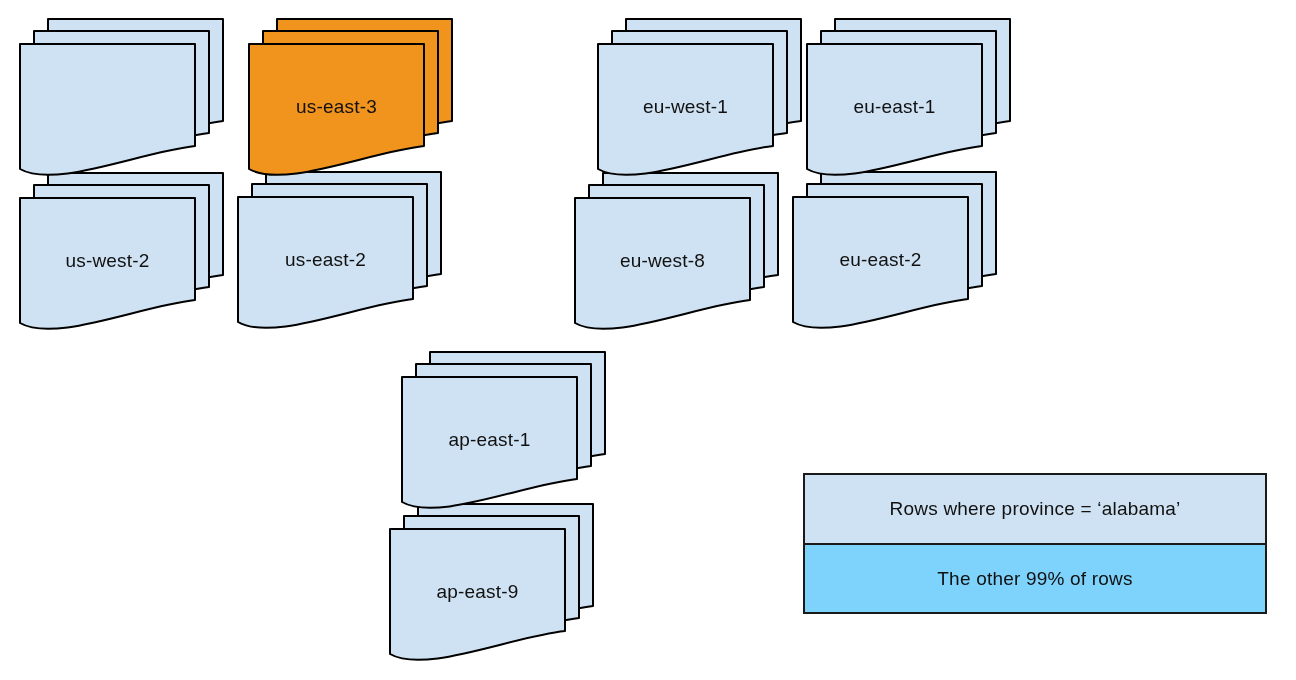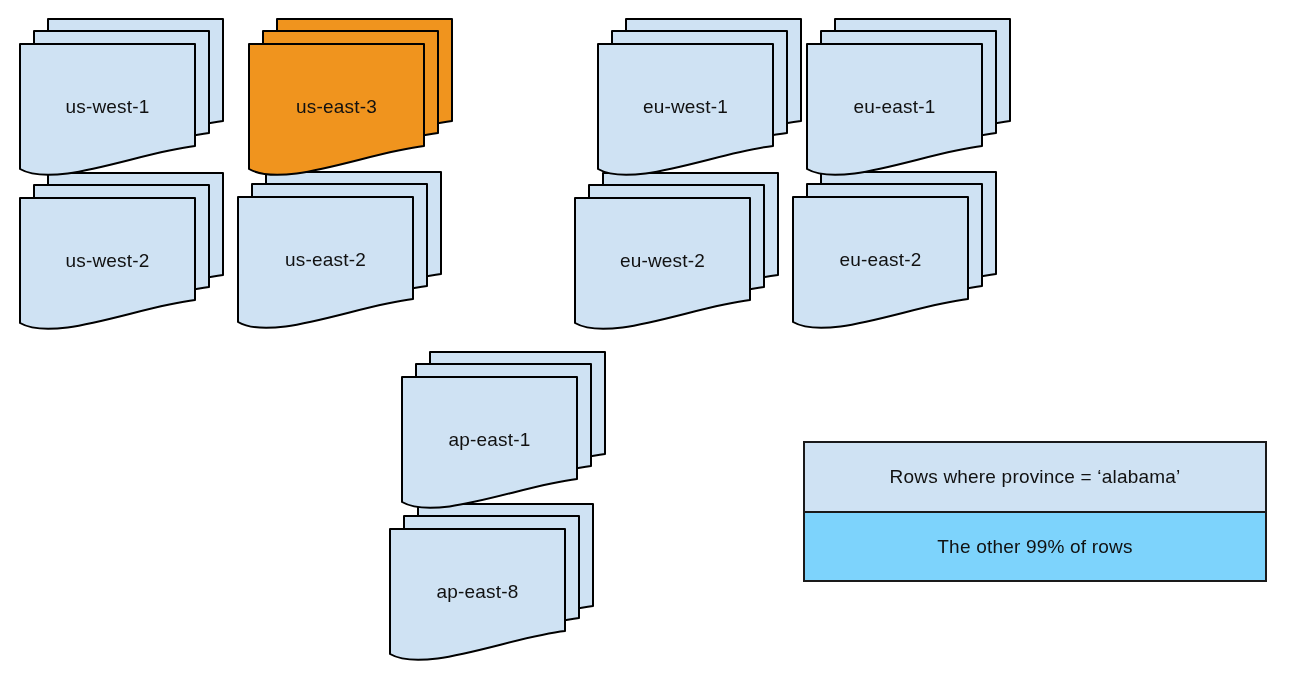--- a/index.html
+++ b/index.html
@@ -55,20 +55,21 @@
   }
   .legend-row{
     box-sizing:border-box;
     border:2px solid #1a1a1a;
     height:72px;
     display:flex;
     align-items:center;
     justify-content:center;
     font-size:19px;
     letter-spacing:0.2px;
+    margin-top:32px;
   }
   .legend-row + .legend-row{
     margin-top:-2px;
     height:71px;
   }
 </style>
 </head>
 <body>
 
 <div class="canvas">
@@ -83,21 +84,20 @@
 <div class="stack" style="left: 19px; top: 18px; z-index: 30; --fill: #cfe2f3;">
     <svg class="doc back" width="177" height="134" viewBox="0 0 177 134" aria-hidden="true">
       <path d="M1 1 H176 V103 C121 109 36 146 1 126 Z"></path>
     </svg>
     <svg class="doc mid" width="177" height="134" viewBox="0 0 177 134" aria-hidden="true">
       <path d="M1 1 H176 V103 C121 109 36 146 1 126 Z"></path>
     </svg>
     <svg class="doc front" width="177" height="134" viewBox="0 0 177 134" aria-hidden="true">
       <path d="M1 1 H176 V103 C121 109 36 146 1 126 Z"></path>
     </svg>
-    <div class="doc-label">us-west-1</div>
   </div>
     <div class="stack" style="left: 248px; top: 18px; z-index: 30; --fill: #f0941e;">
     <svg class="doc back" width="177" height="134" viewBox="0 0 177 134" aria-hidden="true">
       <path d="M1 1 H176 V103 C121 109 36 146 1 126 Z"></path>
     </svg>
     <svg class="doc mid" width="177" height="134" viewBox="0 0 177 134" aria-hidden="true">
       <path d="M1 1 H176 V103 C121 109 36 146 1 126 Z"></path>
     </svg>
     <svg class="doc front" width="177" height="134" viewBox="0 0 177 134" aria-hidden="true">
       <path d="M1 1 H176 V103 C121 109 36 146 1 126 Z"></path>
@@ -155,21 +155,21 @@
     <div class="stack" style="left: 574px; top: 172px; z-index: 20; --fill: #cfe2f3;">
     <svg class="doc back" width="177" height="134" viewBox="0 0 177 134" aria-hidden="true">
       <path d="M1 1 H176 V103 C121 109 36 146 1 126 Z"></path>
     </svg>
     <svg class="doc mid" width="177" height="134" viewBox="0 0 177 134" aria-hidden="true">
       <path d="M1 1 H176 V103 C121 109 36 146 1 126 Z"></path>
     </svg>
     <svg class="doc front" width="177" height="134" viewBox="0 0 177 134" aria-hidden="true">
       <path d="M1 1 H176 V103 C121 109 36 146 1 126 Z"></path>
     </svg>
-    <div class="doc-label">eu-west-2</div>
+    <div class="doc-label">eu-west-8</div>
   </div>
     <div class="stack" style="left: 792px; top: 171px; z-index: 20; --fill: #cfe2f3;">
     <svg class="doc back" width="177" height="134" viewBox="0 0 177 134" aria-hidden="true">
       <path d="M1 1 H176 V103 C121 109 36 146 1 126 Z"></path>
     </svg>
     <svg class="doc mid" width="177" height="134" viewBox="0 0 177 134" aria-hidden="true">
       <path d="M1 1 H176 V103 C121 109 36 146 1 126 Z"></path>
     </svg>
     <svg class="doc front" width="177" height="134" viewBox="0 0 177 134" aria-hidden="true">
       <path d="M1 1 H176 V103 C121 109 36 146 1 126 Z"></path>
@@ -191,15 +191,15 @@
     <div class="stack" style="left: 389px; top: 503px; z-index: 20; --fill: #cfe2f3;">
     <svg class="doc back" width="177" height="134" viewBox="0 0 177 134" aria-hidden="true">
       <path d="M1 1 H176 V103 C121 109 36 146 1 126 Z"></path>
     </svg>
     <svg class="doc mid" width="177" height="134" viewBox="0 0 177 134" aria-hidden="true">
       <path d="M1 1 H176 V103 C121 109 36 146 1 126 Z"></path>
     </svg>
     <svg class="doc front" width="177" height="134" viewBox="0 0 177 134" aria-hidden="true">
       <path d="M1 1 H176 V103 C121 109 36 146 1 126 Z"></path>
     </svg>
-    <div class="doc-label">ap-east-8</div>
+    <div class="doc-label">ap-east-9</div>
   </div>
   </div>
 
 </body></html>

